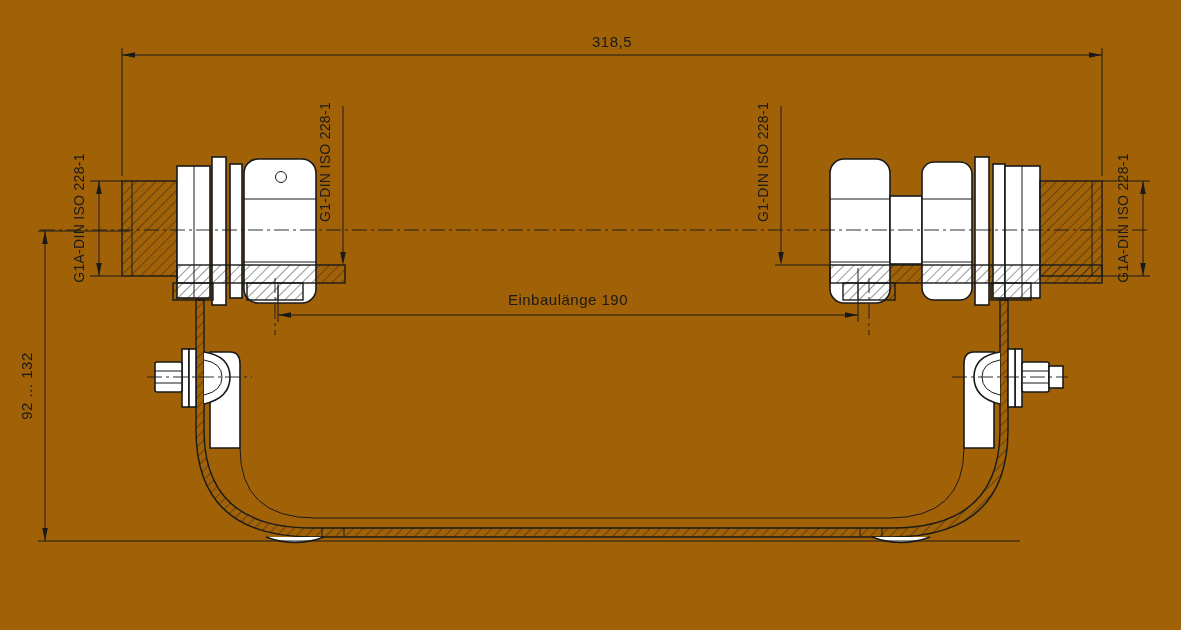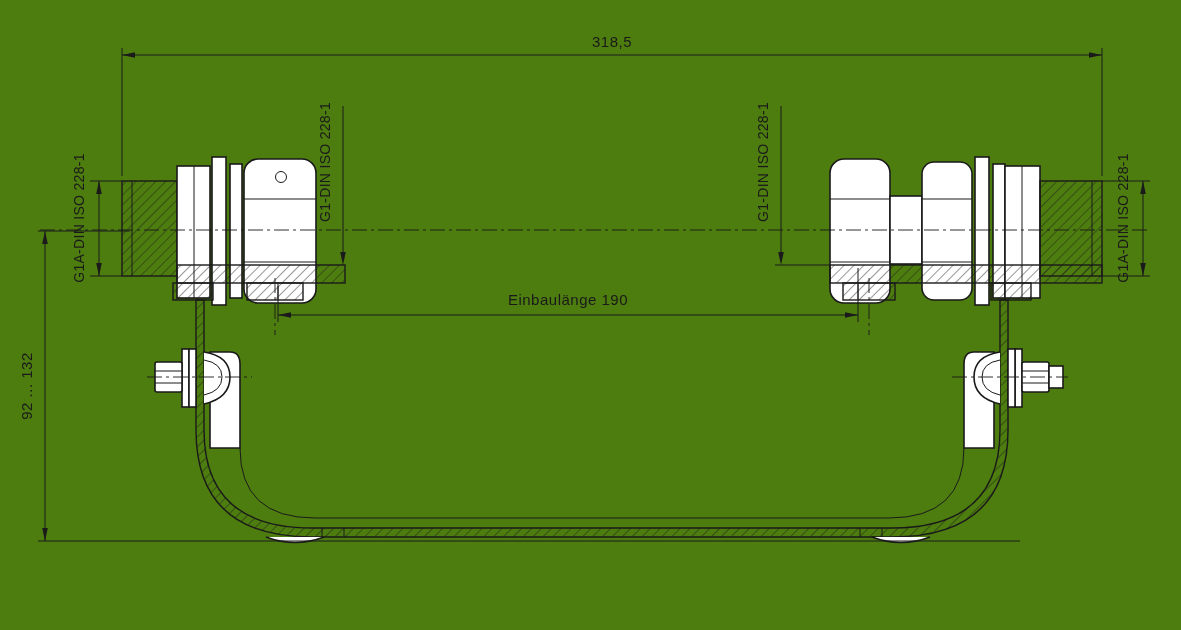--- a/index.html
+++ b/index.html
@@ -1,16 +1,16 @@
 <!DOCTYPE html>
 <html><head>
 <meta charset="utf-8">
 <style>
   html,body{margin:0;padding:0;background:#fff;}
-  .page{width:1181px;height:630px;background:#4d7c0f;position:relative;overflow:hidden;
+  .page{width:1181px;height:630px;background:#a16207;position:relative;overflow:hidden;
         font-family:"Liberation Sans",sans-serif;}
   svg{display:block}
   text{fill:#1a1a1a;font-family:"Liberation Sans","DejaVu Sans",sans-serif;}
   .dimtext{font-size:15px;letter-spacing:0.5px;}
   .lbltext{font-size:14px;letter-spacing:0.3px;}
   .part{fill:#ffffff;stroke:#1a1a1a;stroke-width:1.6;}
   .parthatch{fill:url(#hatch);stroke:#1a1a1a;stroke-width:1.4;}
   .inner{fill:none;stroke:#1a1a1a;stroke-width:1;}
   .dim{fill:none;stroke:#1a1a1a;stroke-width:1;}
   .arr{fill:#1a1a1a;stroke:none;}

